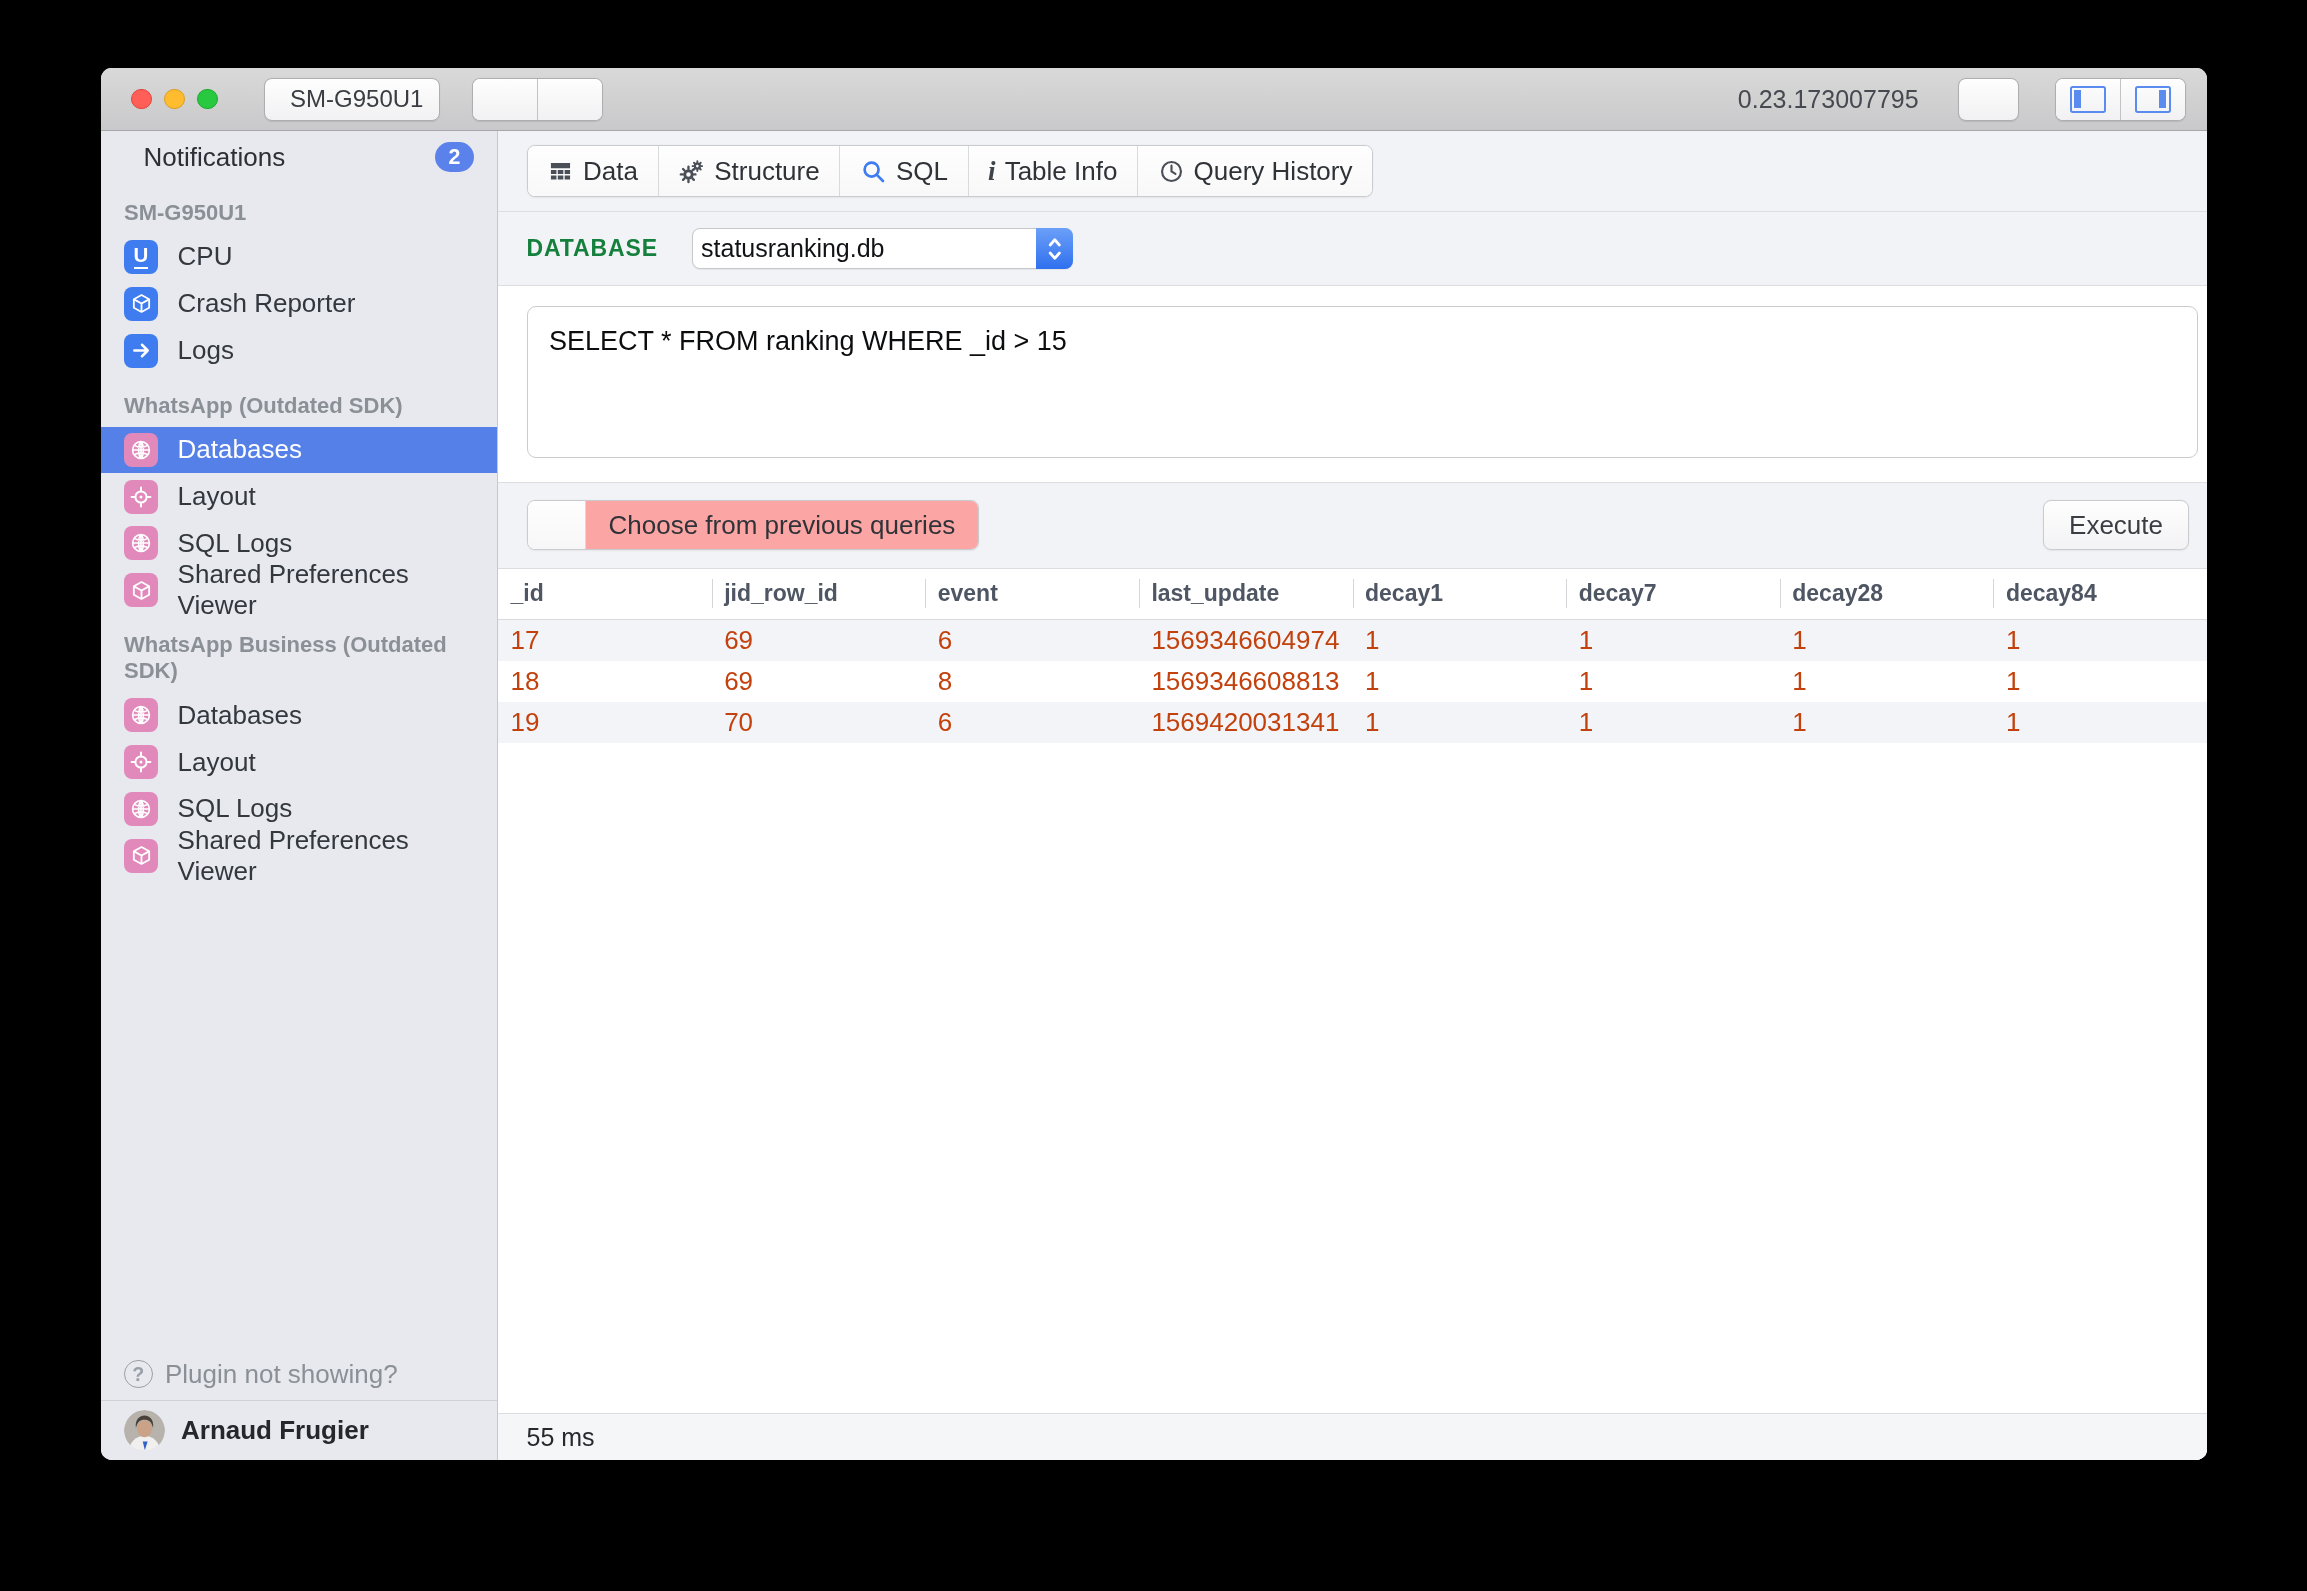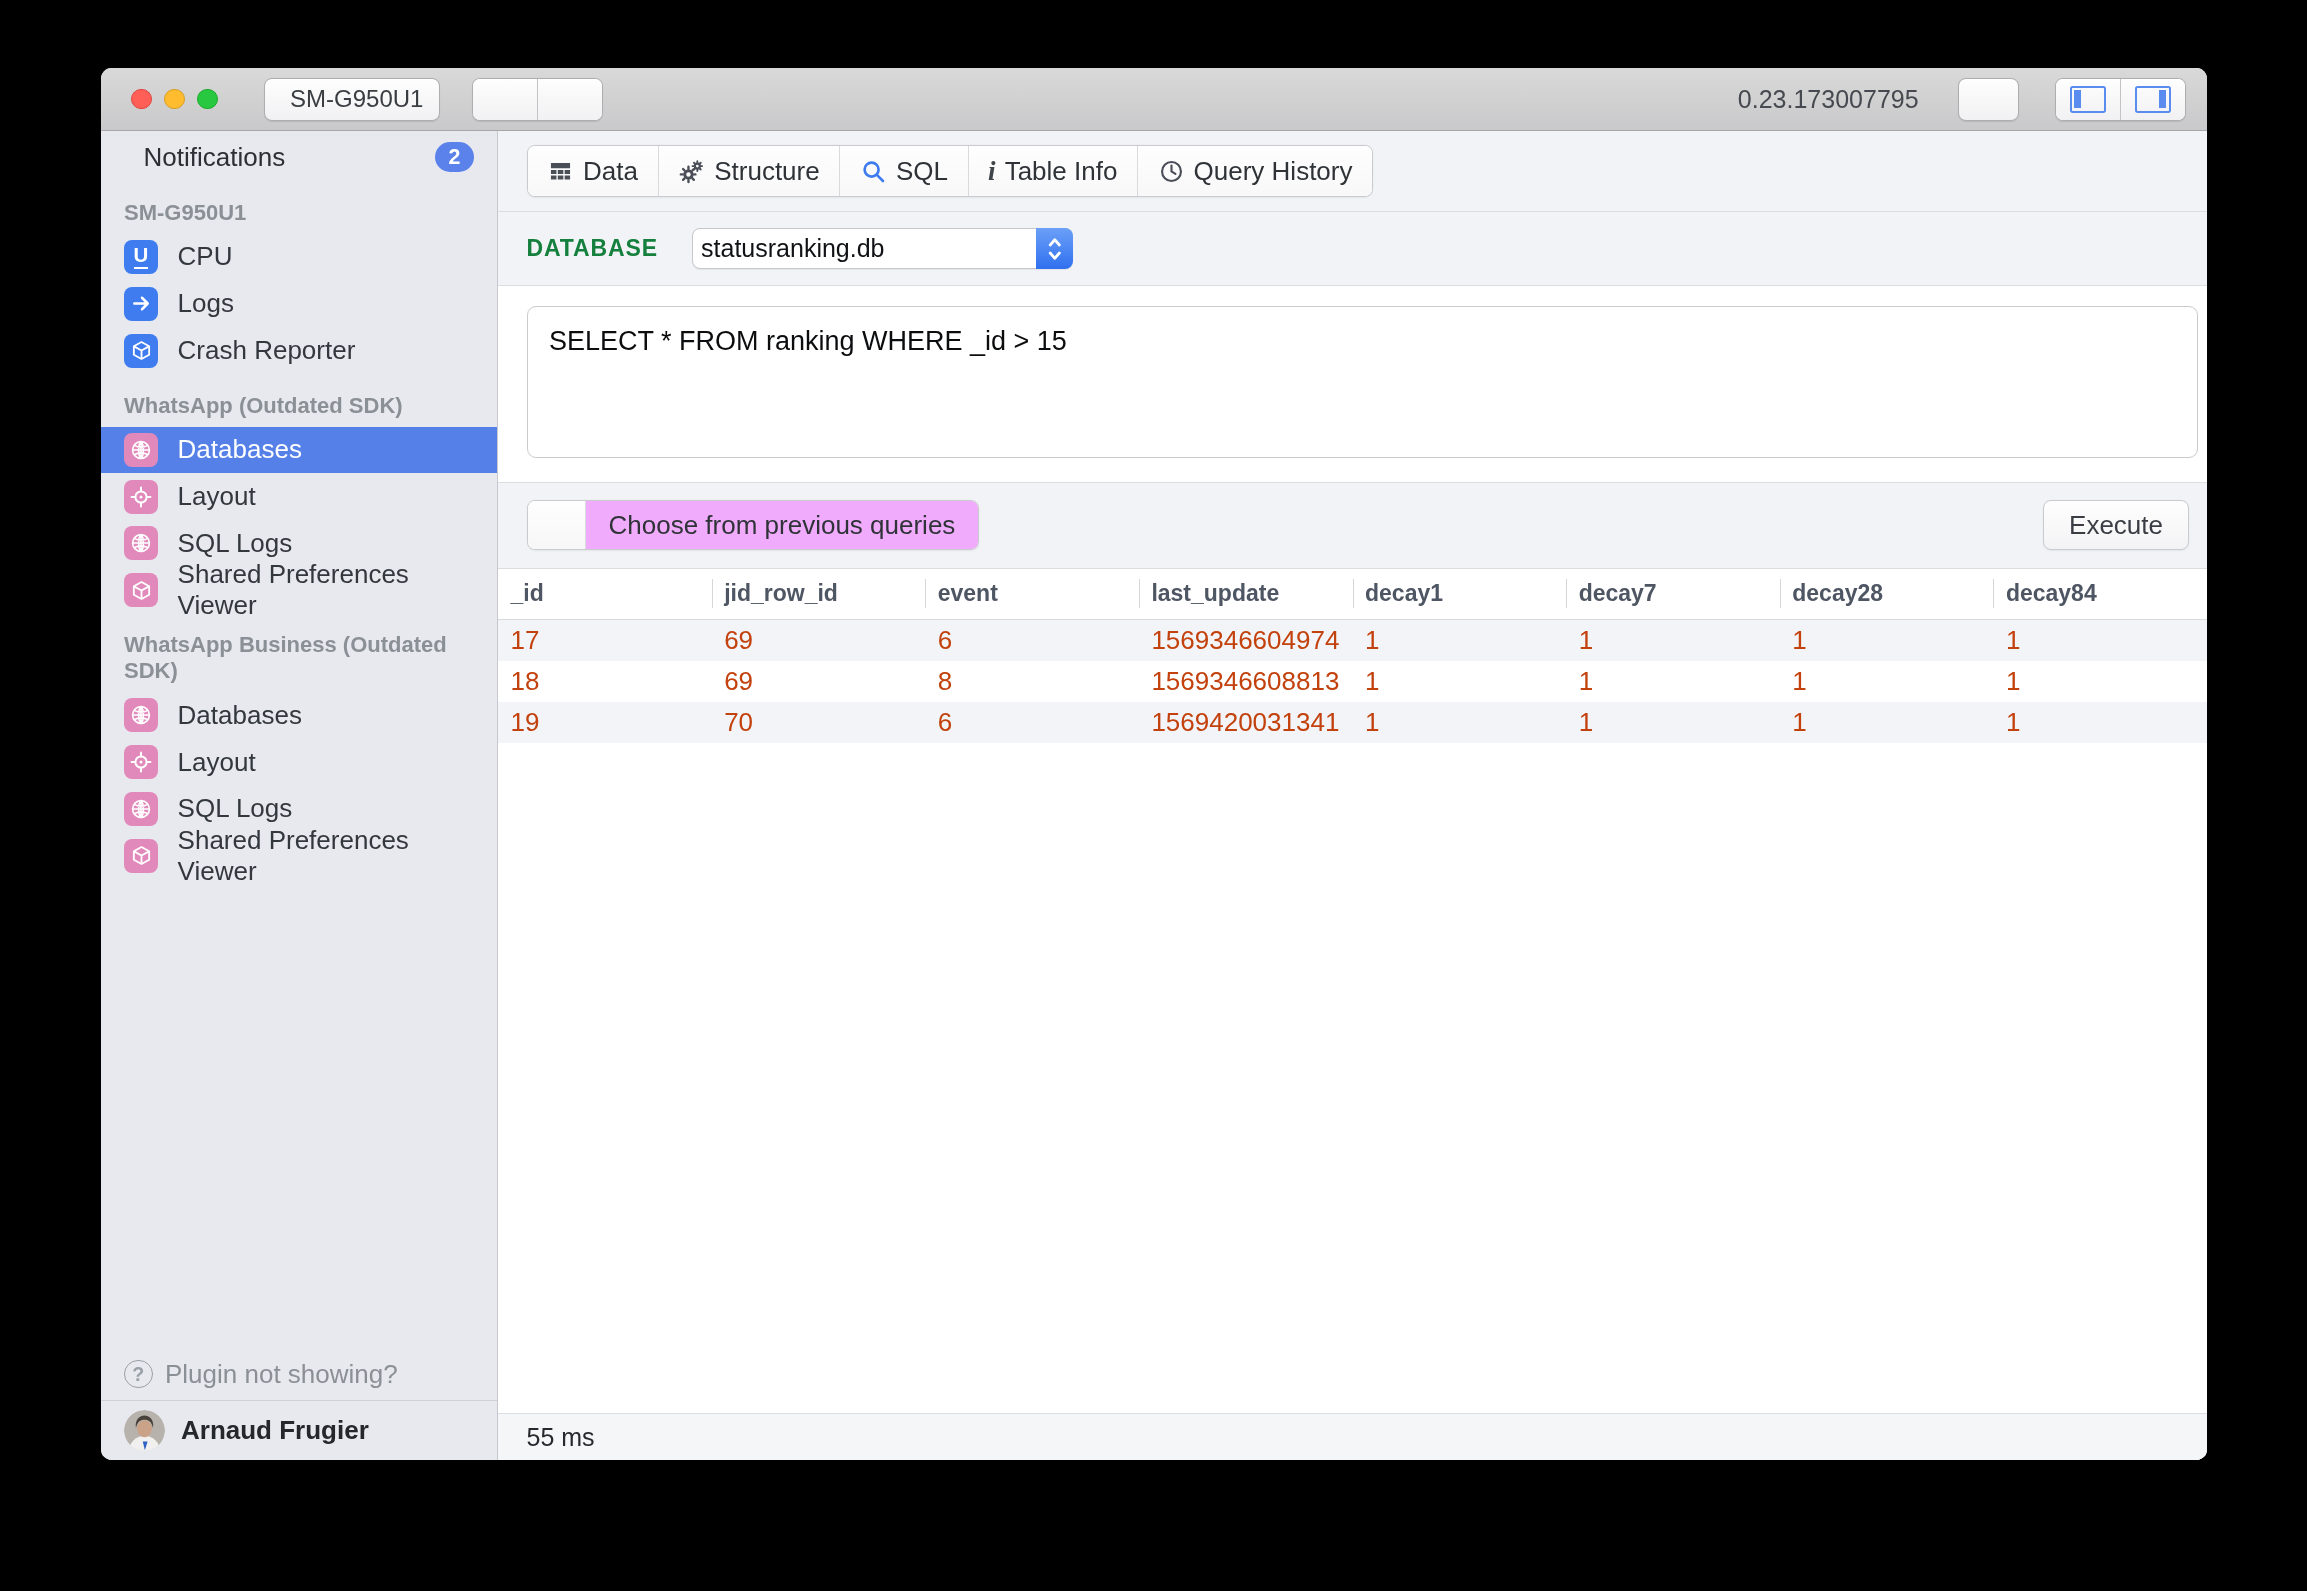--- a/index.html
+++ b/index.html
@@ -90,21 +90,21 @@
     display:flex;align-items:center;justify-content:center;}
   .query-wrap{background:#fff;padding:19.6px 9px 24px 28.5px;border-bottom:0;}
   .query-box{height:111px;border:1.8px solid #c9cbce;border-radius:9px;background:#fff;
     padding:19.6px 21.4px;font-size:27px;color:#0c0d0f;box-sizing:content-box;}
   .actions-band{height:85px;flex:0 0 85px;padding:0 18px 0 28.5px;border-top:0.9px solid #dcdde0;}
   .btn-group{display:flex;border:0.9px solid #c9cbce;border-radius:8px;overflow:hidden;
     background:#fff;box-shadow:0 0.9px 1.8px rgba(0,0,0,.06);}
   .star-seg{width:57px;height:48px;display:flex;align-items:center;justify-content:center;
     background:linear-gradient(#fefefe,#f7f7f8);}
   .choose-seg{height:48px;padding:0 23px;font-size:26px;color:#2f3338;display:flex;
-    align-items:center;background:#f0abfc;}
+    align-items:center;background:#fca5a5;}
   .choose-seg{border-left:0.9px solid #d9dadd;}
   .exec-btn{margin-left:auto;height:48px;padding:0 25px;border:0.9px solid #c9cbce;border-radius:8px;
     background:linear-gradient(#fefefe,#f3f3f5);font-size:26px;color:#3a3e44;display:flex;
     align-items:center;box-shadow:0 0.9px 1.8px rgba(0,0,0,.06);}
   .table-area{flex:1;min-height:0;overflow:hidden;background:#fff;}
   table.data{width:100%;border-collapse:collapse;table-layout:fixed;}
   table.data th{height:50px;text-align:left;padding:0 5.3px 0 12.5px;font-size:23px;font-weight:700;
     color:#4e5563;border-bottom:0.9px solid #d8dadd;position:relative;overflow:hidden;white-space:nowrap;}
   table.data th:not(:first-child)::before{content:"";position:absolute;left:0;top:10.7px;bottom:10.7px;
     width:0.9px;background:#d4d6d9;}
@@ -166,34 +166,34 @@
       <div id="sidebar-sections">
           <div class="side-section-header">SM-G950U1</div>
           <div class="side-item">
             <span class="sq" style="background: rgb(62, 124, 240);">
               <span class="cpu-glyph">U</span>
             </span>
             <span>CPU</span>
           </div>
           <div class="side-item">
             <span class="sq" style="background: rgb(62, 124, 240);">
-              <svg viewBox="0 0 24 24" width="23" height="23" fill="none" stroke="#fff" stroke-width="2.6" stroke-linecap="round" stroke-linejoin="round">
-                <path d="M4.5 12h14M12.5 6l6 6-6 6"></path>
-              </svg>
-            </span>
-            <span>Logs</span>
-          </div>
-          <div class="side-item">
-            <span class="sq" style="background: rgb(62, 124, 240);">
               <svg viewBox="0 0 24 24" width="23" height="23" fill="none" stroke="#fff" stroke-width="1.9" stroke-linejoin="round">
                 <path d="M12 3.2 20 7.6v8.8L12 20.8 4 16.4V7.6z"></path>
                 <path d="M4.2 7.7 12 12l7.8-4.3M12 12v8.6"></path>
               </svg>
             </span>
             <span>Crash Reporter</span>
+          </div>
+          <div class="side-item">
+            <span class="sq" style="background: rgb(62, 124, 240);">
+              <svg viewBox="0 0 24 24" width="23" height="23" fill="none" stroke="#fff" stroke-width="2.6" stroke-linecap="round" stroke-linejoin="round">
+                <path d="M4.5 12h14M12.5 6l6 6-6 6"></path>
+              </svg>
+            </span>
+            <span>Logs</span>
           </div>
           <div class="side-section-header">WhatsApp (Outdated SDK)</div>
           <div class="side-item selected">
             <span class="sq" style="background: rgb(226, 137, 187);">
               <svg viewBox="0 0 24 24" width="24" height="24" fill="none" stroke="#fff" stroke-width="1.6">
                 <circle cx="12" cy="12" r="8.4"></circle>
                 <path d="M3.6 12h16.8M12 3.6v16.8M12 3.6c3.1 2.6 3.1 14.2 0 16.8M12 3.6c-3.1 2.6-3.1 14.2 0 16.8M5.2 7.4c3.9 2 9.7 2 13.6 0M5.2 16.6c3.9-2 9.7-2 13.6 0"></path>
               </svg>
             </span>
             <span>Databases</span>

